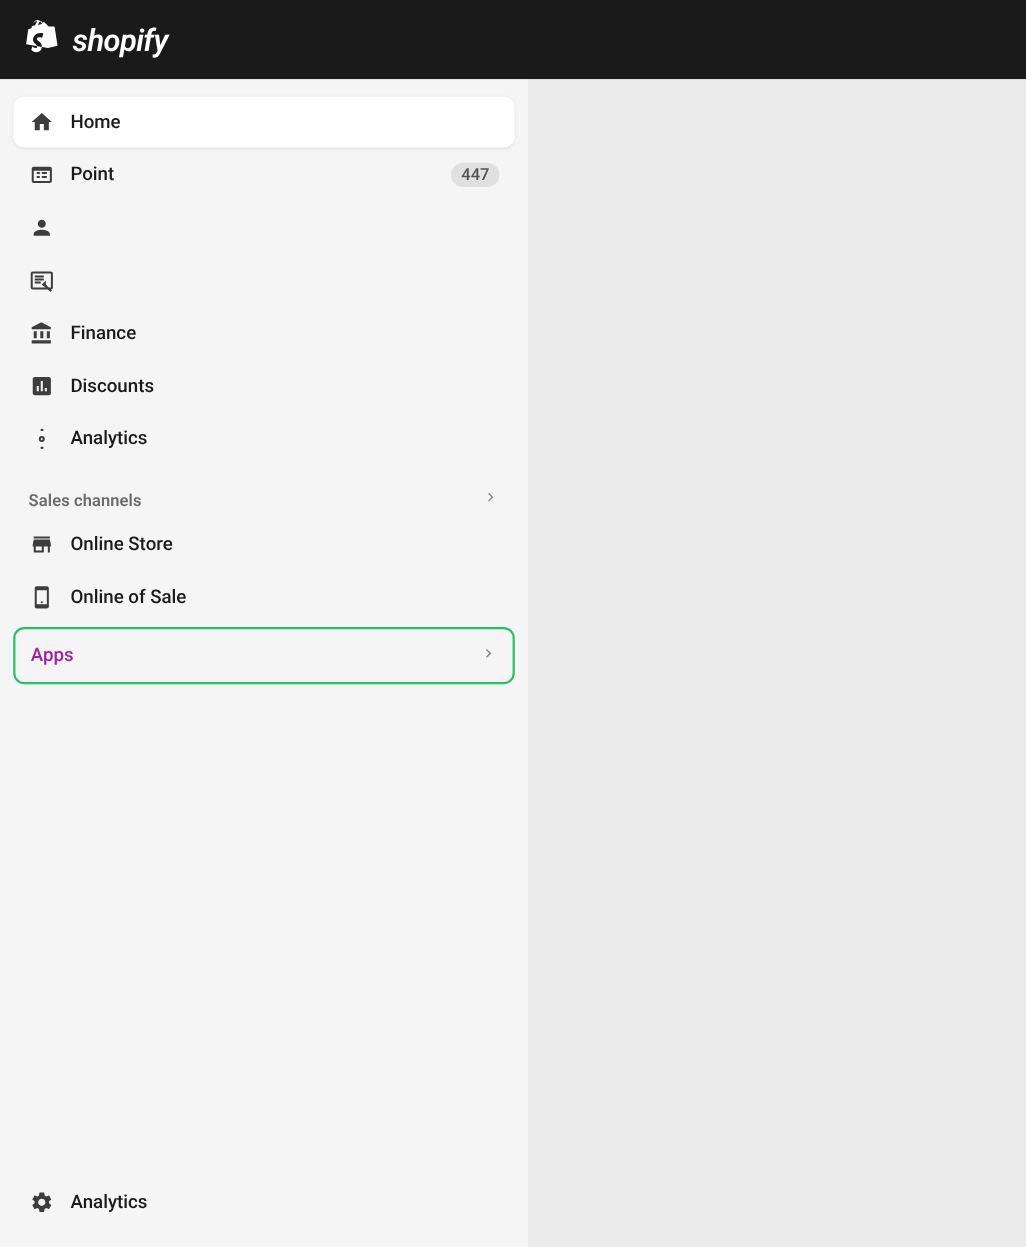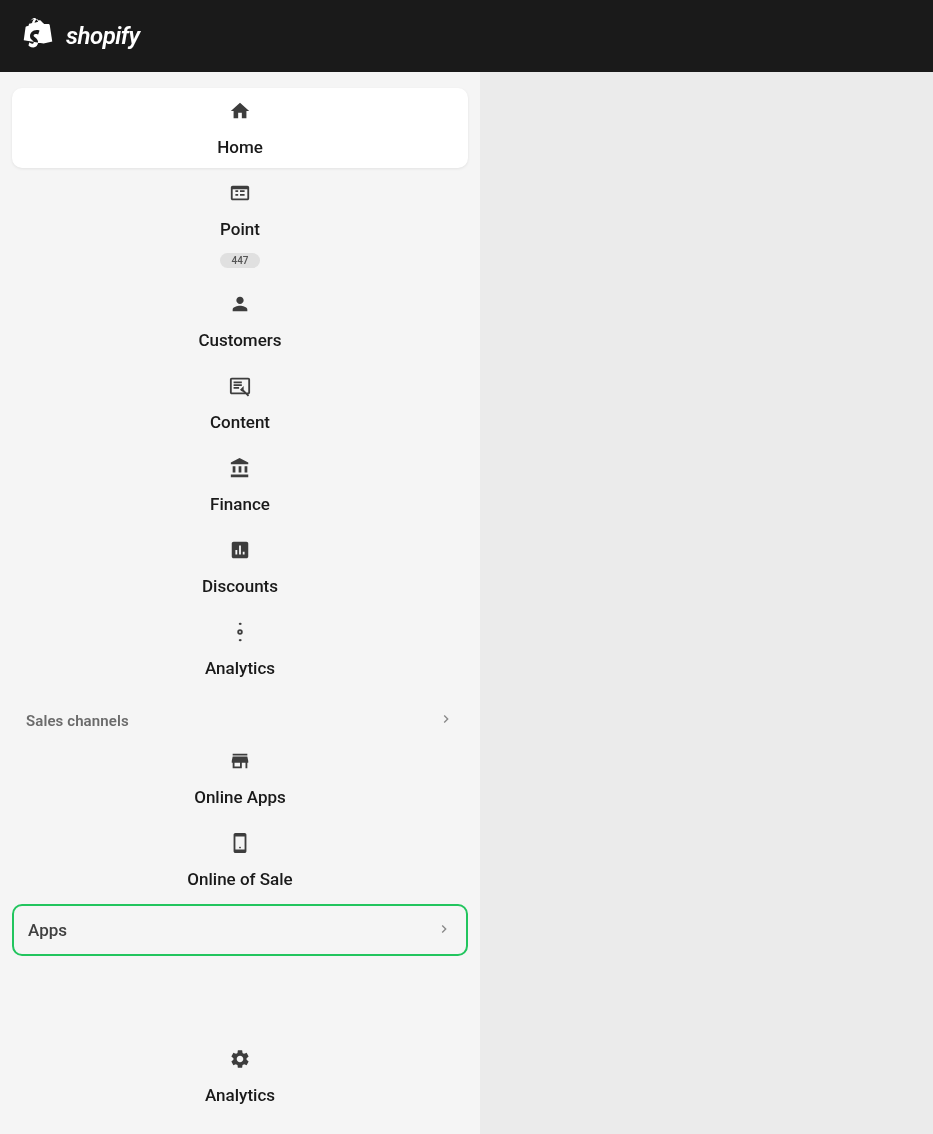--- a/index.html
+++ b/index.html
@@ -34,21 +34,21 @@
       color: white;
     }
 
     .shopify-logo-icon {
       width: 36px;
       height: 36px;
     }
 
     .shopify-wordmark {
       color: white;
-      font-size: 24px;
+      font-size: 28px;
       font-weight: 600;
       font-style: italic;
       letter-spacing: -0.5px;
     }
 
     .main-layout {
       display: flex;
       flex: 1;
       overflow: hidden;
     }
@@ -73,21 +73,20 @@
       gap: 14px;
       padding: 11px 14px;
       border-radius: 10px;
       cursor: pointer;
       color: #1a1a1a;
       font-size: 17px;
       font-weight: 500;
       text-decoration: none;
       margin-bottom: 2px;
       transition: background 0.15s;
-      flex-direction: column;
     }
 
     .nav-item.active {
       background: #ffffff;
       box-shadow: 0 1px 3px rgba(0,0,0,0.08);
     }
 
     .nav-item-icon {
       width: 24px;
       height: 24px;
@@ -99,21 +98,21 @@
     }
 
     .nav-item-label {
       flex: 1;
       color: #1a1a1a;
     }
 
     .nav-badge {
       background: #e0e0e0;
       color: #555;
-      font-size: 10px;
+      font-size: 15px;
       font-weight: 500;
       padding: 2px 9px;
       border-radius: 20px;
       min-width: 40px;
       text-align: center;
     }
 
     .section-header {
       display: flex;
       align-items: flex-end;
@@ -143,21 +142,21 @@
       border-radius: 10px;
       cursor: pointer;
       border: 2.5px solid #22c55e;
       margin: 4px 0;
       background: #f5f5f5;
     }
 
     .apps-item-label {
       font-size: 17px;
       font-weight: 500;
-      color: #404040;
+      color: #a21caf;
     }
 
     .apps-chevron {
       color: #888;
       font-size: 14px;
     }
 
     .sidebar-footer {
       padding-top: 16px;
       border-top: none;
@@ -216,30 +215,28 @@
         <span class="nav-badge">447</span>
       </div>
 
 
       <div class="nav-item">
         <span class="nav-item-icon">
           <svg viewBox="0 0 24 24">
               <path d="M12 12c2.21 0 4-1.79 4-4s-1.79-4-4-4-4 1.79-4 4 1.79 4 4 4zm0 2c-2.67 0-8 1.34-8 4v2h16v-2c0-2.66-5.33-4-8-4z"></path>
             </svg>
         </span>
-        <span class="nav-item-label">Customers</span>
       </div>
 
       <div class="nav-item">
         <span class="nav-item-icon">
           <svg viewBox="0 0 24 24">
               <path d="M21 3H3c-1.1 0-2 .9-2 2v14c0 1.1.9 2 2 2h18c1.1 0 2-.9 2-2V5c0-1.1-.9-2-2-2zm0 16H3V5h18v14zM5 10h9v2H5zm0-3h9v2H5zm0 6h6v2H5zm11-1l-4 4 1.41 1.41L16 18.83l4.59 4.58L22 22l-6-6z"></path>
             </svg>
         </span>
-        <span class="nav-item-label">Content</span>
       </div>
 
       <div class="nav-item">
         <span class="nav-item-icon">
           <svg viewBox="0 0 24 24">
               <path d="M4 10v7h3v-7H4zm6.5 0v7h3v-7h-3zM2 22h19v-3H2v3zm15-12v7h3v-7h-3zM11.5 1L2 6v2h19V6l-9.5-5z"></path>
             </svg>
         </span>
         <span class="nav-item-label">Finance</span>
       </div>
@@ -271,21 +268,21 @@
             </svg>
         </span>
       </div>
 
       <div class="nav-item">
         <span class="nav-item-icon">
           <svg viewBox="0 0 24 24">
               <path d="M20 4H4v2h16V4zm1 10v-2l-1-5H4l-1 5v2h1v6h10v-6h4v6h2v-6h1zm-9 4H6v-4h6v4z"></path>
             </svg>
         </span>
-        <span class="nav-item-label">Online Apps</span>
+        <span class="nav-item-label">Online Store</span>
       </div>
 
       <div class="nav-item">
         <span class="nav-item-icon">
           <svg viewBox="0 0 24 24">
               <path d="M17 1H7C5.9 1 5 1.9 5 3v18c0 1.1.9 2 2 2h10c1.1 0 2-.9 2-2V3c0-1.1-.9-2-2-2zm0 18H7V5h10v14zm-5-1c.55 0 1-.45 1-1s-.45-1-1-1-1 .45-1 1 .45 1 1 1z"></path>
             </svg>
         </span>
         <span class="nav-item-label">Online of Sale</span>
       </div>

